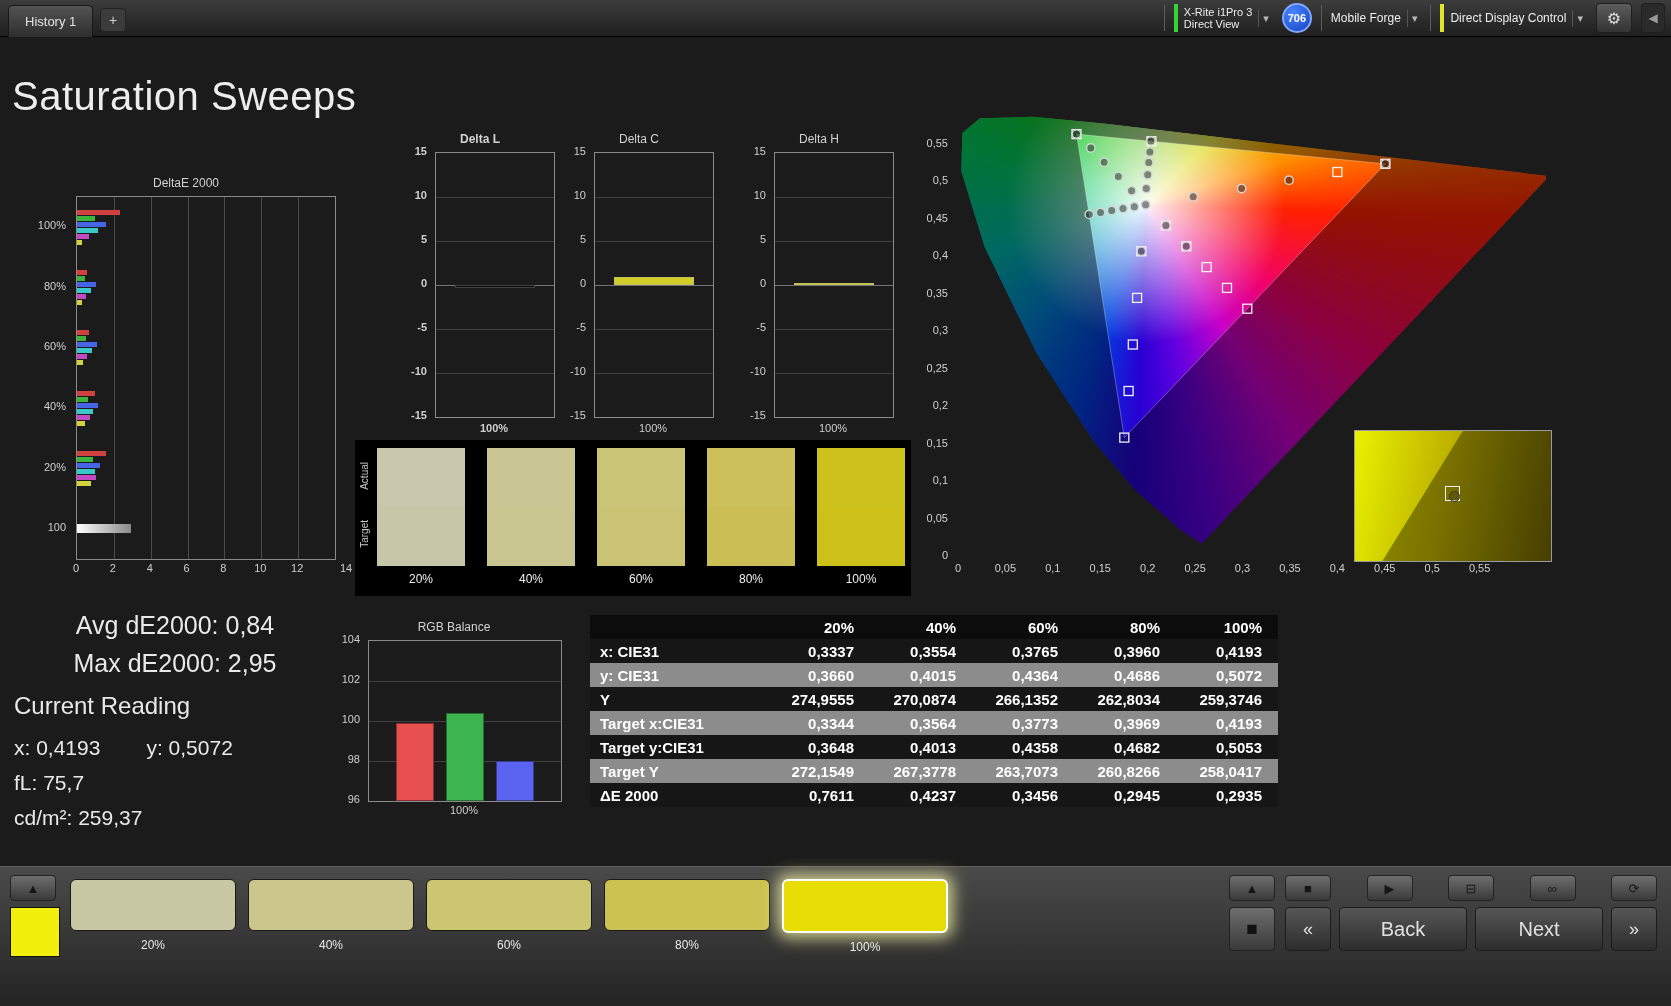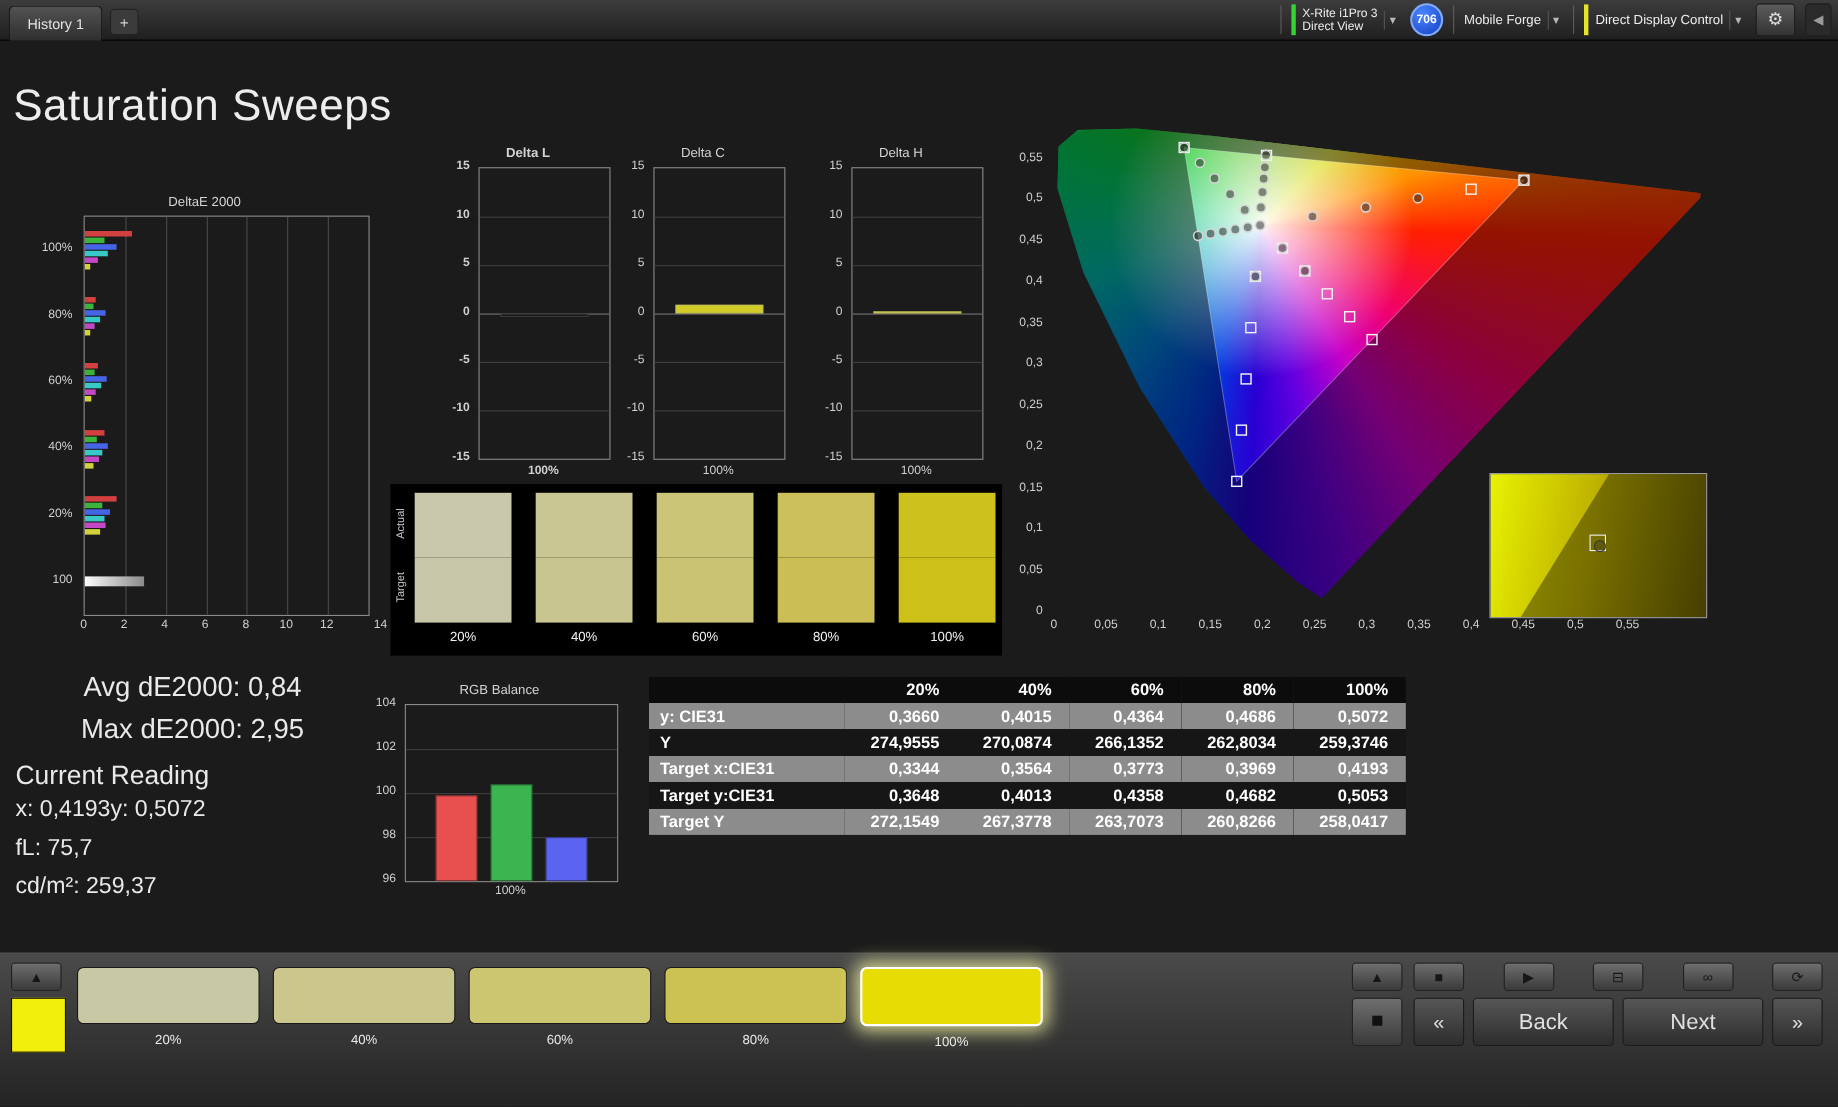--- a/index.html
+++ b/index.html
@@ -88,21 +88,21 @@
              clip-path:polygon(55% 0,100% 0,100% 100%,14% 100%);}
   .inset-square{position:absolute;left:46%;top:42%;width:13px;height:13px;border:1.4px solid #f0f0f0;}
   .inset-circle{position:absolute;left:48%;top:46%;width:9px;height:9px;border-radius:50%;
              border:1.6px solid #3a3a3a;background:rgba(30,30,30,0.25);}
 
   
   #avgmax{position:absolute;left:30px;top:606px;width:290px;text-align:center;color:#e9e9e9;
           font-size:25px;line-height:38px;}
   #current{position:absolute;left:14px;top:692px;color:#e9e9e9;}
   #current .heading{font-size:24px;}
-  .xy-row{display:flex;font-size:21px;margin-top:4px;text-align:right;}
+  .xy-row{display:flex;gap:46px;font-size:21px;margin-top:16px;text-align:right;}
   #current .line{font-size:21px;margin-top:11px;}
 
   
   #rgb-chart{position:absolute;left:328px;top:620px;width:252px;height:222px;}
   #rgb-plot{position:absolute;left:40px;top:20px;width:192px;height:160px;border:1px solid #8a8a8a;}
   #rgb-ylabels{position:absolute;left:0;top:20px;width:36px;height:160px;}
   #rgb-xlabel{position:absolute;left:40px;top:184px;width:192px;text-align:center;font-size:11px;color:#cfcfcf;}
   .rgb-bar{position:absolute;border:1px solid rgba(0,0,0,0.4);box-sizing:border-box;}
 
   
@@ -475,20 +475,28 @@
           <tr>
             <th class="corner"></th>
             <th>20%</th>
             <th>40%</th>
             <th>60%</th>
             <th>80%</th>
             <th>100%</th>
           </tr>
         </thead>
         <tbody>
+          <tr class="row-dark">
+            <td class="lbl">x: CIE31</td>
+            <td>0,3337</td>
+            <td>0,3554</td>
+            <td>0,3765</td>
+            <td>0,3960</td>
+            <td>0,4193</td>
+          </tr>
           <tr class="row-gray">
             <td class="lbl">y: CIE31</td>
             <td>0,3660</td>
             <td>0,4015</td>
             <td>0,4364</td>
             <td>0,4686</td>
             <td>0,5072</td>
           </tr>
           <tr class="row-dark">
             <td class="lbl">Y</td>
@@ -515,20 +523,28 @@
             <td>0,5053</td>
           </tr>
           <tr class="row-gray">
             <td class="lbl">Target Y</td>
             <td>272,1549</td>
             <td>267,3778</td>
             <td>263,7073</td>
             <td>260,8266</td>
             <td>258,0417</td>
           </tr>
+          <tr class="row-dark">
+            <td class="lbl">ΔE 2000</td>
+            <td>0,7611</td>
+            <td>0,4237</td>
+            <td>0,3456</td>
+            <td>0,2945</td>
+            <td>0,2935</td>
+          </tr>
         </tbody>
       </table>
     </div>
 
   <div class="bottombar">
     <button id="bb-up" class="mini-btn">▲</button>
     <div id="bb-swatch" style="background: rgb(242, 239, 12);"></div>
     <div id="bb-patches">
         <div class="bb-patch">
           <div class="bb-swatch" style="background: rgb(201, 200, 164);"></div>

